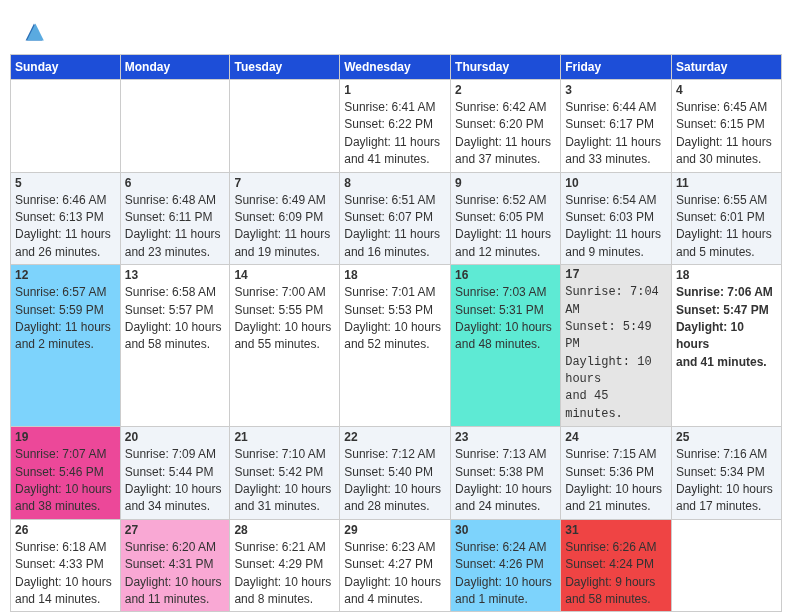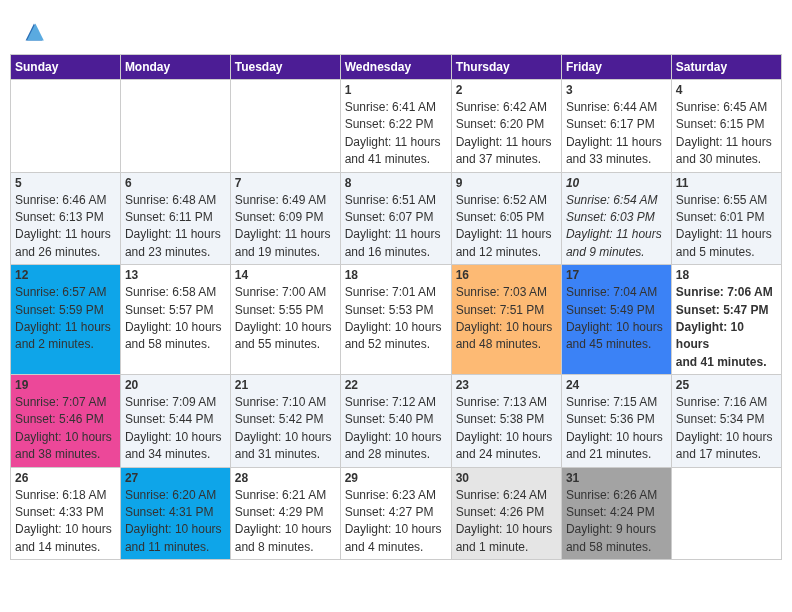--- a/index.html
+++ b/index.html
@@ -88,21 +88,21 @@
     .empty-cell {
       background: #f9f9f9;
     }
     tr:nth-child(even) td {
       background: #f5f7fa;
     }
     tr:nth-child(odd) td {
       background: #fff;
     }
     .calendar thead tr th {
-      background: #4c1d95;
+      background: #1d4ed8;
     }
   </style>
 </head>
 <body>
 
 <div class="header">
   <div class="logo">
     <svg class="logo-icon" viewBox="0 0 40 40" xmlns="http://www.w3.org/2000/svg">
       <polygon points="8,32 20,8 32,32" fill="#2a6db5"></polygon>
       <polygon points="20,32 32,8 44,32" fill="#5aaae0" transform="translate(-10,0)"></polygon>
@@ -193,37 +193,37 @@
 Daylight: 11 hours
 and 16 minutes.</div>
         </td>
         <td style="background: rgb(240, 244, 249);">
           <div class="day-number">9</div>
           <div class="day-info" style="white-space: pre-line;">Sunrise: 6:52 AM
 Sunset: 6:05 PM
 Daylight: 11 hours
 and 12 minutes.</div>
         </td>
-        <td style="background: rgb(240, 244, 249); font-style: italic;">
+        <td style="background: rgb(240, 244, 249);">
           <div class="day-number">10</div>
           <div class="day-info" style="white-space: pre-line;">Sunrise: 6:54 AM
 Sunset: 6:03 PM
 Daylight: 11 hours
 and 9 minutes.</div>
         </td>
         <td style="background: rgb(240, 244, 249);">
           <div class="day-number">11</div>
           <div class="day-info" style="white-space: pre-line;">Sunrise: 6:55 AM
 Sunset: 6:01 PM
 Daylight: 11 hours
 and 5 minutes.</div>
         </td>
       </tr>
       <tr>
-        <td style="background: #0ea5e9;">
+        <td style="background: #7dd3fc;">
           <div class="day-number">12</div>
           <div class="day-info" style="white-space: pre-line;">Sunrise: 6:57 AM
 Sunset: 5:59 PM
 Daylight: 11 hours
 and 2 minutes.</div>
         </td>
         <td style="background: rgb(255, 255, 255);">
           <div class="day-number">13</div>
           <div class="day-info" style="white-space: pre-line;">Sunrise: 6:58 AM
 Sunset: 5:57 PM
@@ -237,28 +237,28 @@
 Daylight: 10 hours
 and 55 minutes.</div>
         </td>
         <td style="background: rgb(255, 255, 255);">
           <div class="day-number">18</div>
           <div class="day-info" style="white-space: pre-line;">Sunrise: 7:01 AM
 Sunset: 5:53 PM
 Daylight: 10 hours
 and 52 minutes.</div>
         </td>
-        <td style="background: #fdba74;">
+        <td style="background: #5eead4;">
           <div class="day-number">16</div>
           <div class="day-info" style="white-space: pre-line;">Sunrise: 7:03 AM
-Sunset: 7:51 PM
+Sunset: 5:31 PM
 Daylight: 10 hours
 and 48 minutes.</div>
         </td>
-        <td style="background: #3b82f6;">
+        <td style="background: #e5e5e5; font-family: Liberation Mono, monospace;">
           <div class="day-number">17</div>
           <div class="day-info" style="white-space: pre-line;">Sunrise: 7:04 AM
 Sunset: 5:49 PM
 Daylight: 10 hours
 and 45 minutes.</div>
         </td>
         <td style="background: rgb(255, 255, 255);">
           <div class="day-number">18</div>
           <div class="day-info" style="white-space: pre-line; font-weight: bold;">Sunrise: 7:06 AM
 Sunset: 5:47 PM
@@ -318,49 +318,49 @@
         </td>
       </tr>
       <tr>
         <td style="background: rgb(255, 255, 255);">
           <div class="day-number">26</div>
           <div class="day-info" style="white-space: pre-line;">Sunrise: 6:18 AM
 Sunset: 4:33 PM
 Daylight: 10 hours
 and 14 minutes.</div>
         </td>
-        <td style="background: #0ea5e9;">
+        <td style="background: #f9a8d4;">
           <div class="day-number">27</div>
           <div class="day-info" style="white-space: pre-line;">Sunrise: 6:20 AM
 Sunset: 4:31 PM
 Daylight: 10 hours
 and 11 minutes.</div>
         </td>
         <td style="background: rgb(255, 255, 255);">
           <div class="day-number">28</div>
           <div class="day-info" style="white-space: pre-line;">Sunrise: 6:21 AM
 Sunset: 4:29 PM
 Daylight: 10 hours
 and 8 minutes.</div>
         </td>
         <td style="background: rgb(255, 255, 255);">
           <div class="day-number">29</div>
           <div class="day-info" style="white-space: pre-line;">Sunrise: 6:23 AM
 Sunset: 4:27 PM
 Daylight: 10 hours
 and 4 minutes.</div>
         </td>
-        <td style="background: #e5e5e5;">
+        <td style="background: #7dd3fc;">
           <div class="day-number">30</div>
           <div class="day-info" style="white-space: pre-line;">Sunrise: 6:24 AM
 Sunset: 4:26 PM
 Daylight: 10 hours
 and 1 minute.</div>
         </td>
-        <td style="background: #a3a3a3;">
+        <td style="background: #ef4444;">
           <div class="day-number">31</div>
           <div class="day-info" style="white-space: pre-line;">Sunrise: 6:26 AM
 Sunset: 4:24 PM
 Daylight: 9 hours
 and 58 minutes.</div>
         </td>
         <td class="empty-cell"></td>
       </tr>
     </tbody>
 </table>

